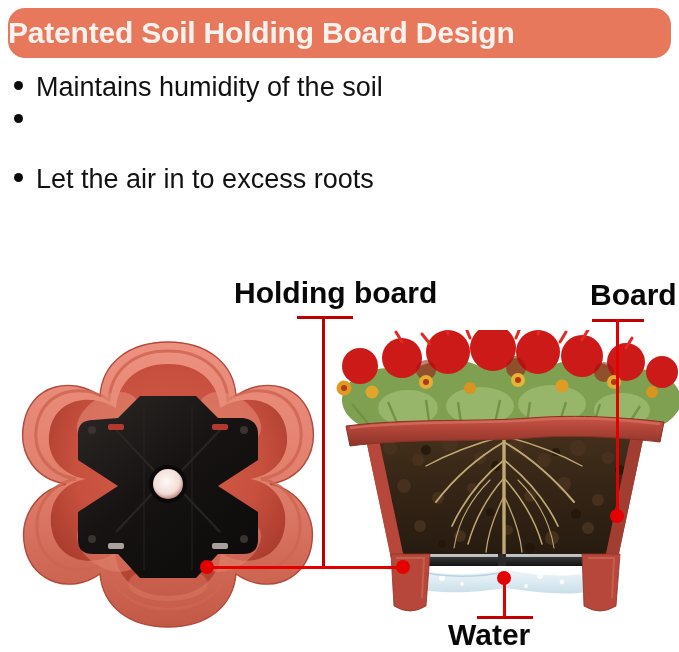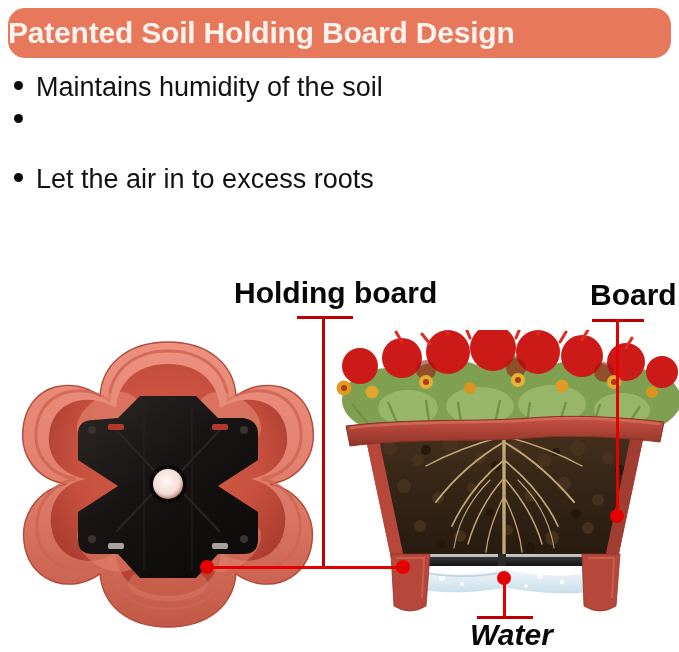--- a/index.html
+++ b/index.html
@@ -83,21 +83,21 @@
   .callout-label {
     position: absolute;
     font-size: 30px;
     font-weight: bold;
     color: #080808;
     white-space: nowrap;
     line-height: 1;
   }
   .lbl-holding { left: 234px; top: 28px; }
   .lbl-soil    { left: 590px; top: 30px; }
-  .lbl-water   { left: 470px; top: 370px; font-style: italic; }
+  .lbl-water   { left: 448px; top: 370px; }
 
   
   .ldr {
     position: absolute;
     background: #C00000;
   }
   .ldr-red-bright { background: #E50000; }
 
   
   .hb-tbar { left: 297px; top: 66px;  width: 56px; height: 3px; }

